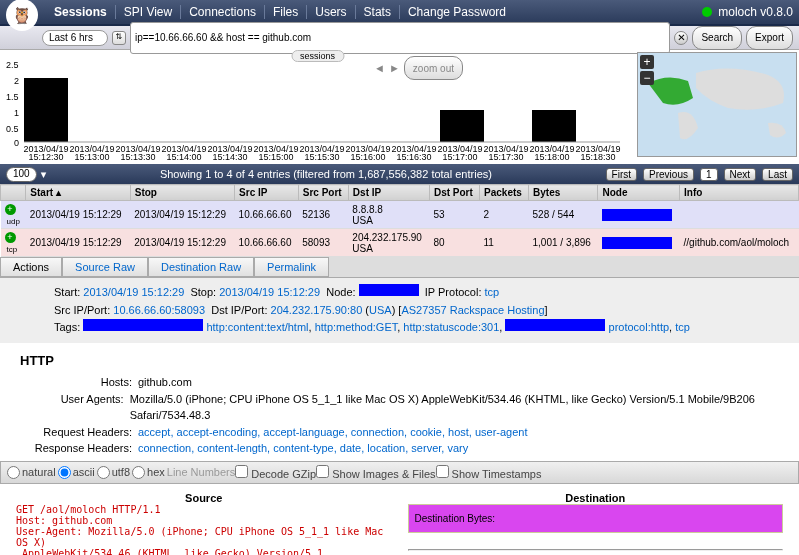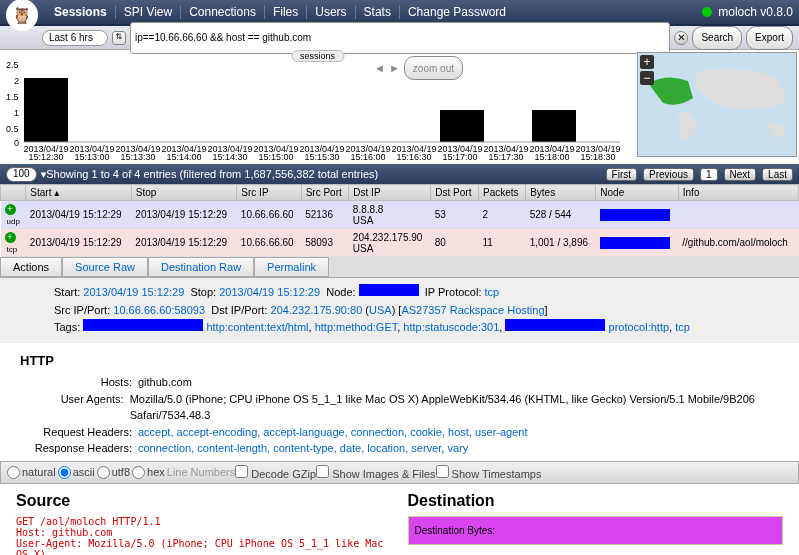--- a/index.html
+++ b/index.html
@@ -18,25 +18,25 @@
 .qbtn{width:14px;height:14px;background:linear-gradient(#fff,#ccc);border:1px solid #888;border-radius:7px;text-align:center;font-size:10px;line-height:12px}
 .btn{background:linear-gradient(#fff,#ddd);border:1px solid #888;border-radius:10px;padding:1px 8px;font-size:10px;height:24px;cursor:pointer}
 .chartarea{display:flex;padding:2px;gap:4px;background:#fff}
 .sesslabel{position:absolute;left:50%;transform:translateX(-50%);top:-2px;font-size:9px;background:#eee;border:1px solid #bbb;padding:0 8px;border-radius:8px}
 .chart{flex:1;position:relative;height:110px}
 .minimap{width:160px;height:105px;border:1px solid #999;position:relative;background:#c8dff0}
 .plus{position:absolute;top:2px;left:2px;width:14px;height:14px;background:#333;color:#fff;font-size:12px;text-align:center;line-height:14px;border-radius:2px}
 .minus{position:absolute;top:18px;left:2px;width:14px;height:14px;background:#333;color:#fff;font-size:12px;text-align:center;line-height:14px;border-radius:2px}
 .resultsbar{background:linear-gradient(#4a5a7a,#2a3a5a);height:20px;display:flex;align-items:center;padding:0 6px;color:#fff;font-size:11px}
 .rsel{background:#fff;border:1px solid #666;border-radius:8px;padding:0 6px;font-size:10px;height:15px;color:#000}
-.rcenter{flex:1;text-align:left}
+.rcenter{flex:1;text-align:center}
 .pagebtns{display:flex;gap:6px}
 .pbtn{background:linear-gradient(#fff,#ccc);border:1px solid #666;color:#000;padding:0 5px;font-size:10px;border-radius:3px;cursor:pointer}
 table{width:100%;border-collapse:collapse;font-size:10px}
-th{background:linear-gradient(#e8e8e8,#d0d0d0);border:1px solid #bbb;padding:2px 4px;text-align:left;font-weight:normal}
+th{background:linear-gradient(#e8e8e8,#d0d0d0);border:1px solid #bbb;padding:2px 4px;text-align:left;font-weight:bold}
 td{padding:2px 4px;border-bottom:1px solid #ddd}
 tr.r0{background:#e0e0f8}
 tr.r1{background:#f8e0e0}
 .proto{font-size:8px;padding:0 2px}
 .expand{width:11px;height:11px;background:#090;color:#fff;border-radius:50%;display:inline-block;text-align:center;line-height:11px;font-size:9px}
 .bluebox{background:#00f;color:#00f;display:inline-block;height:12px}
 .actionbar{display:flex;background:#ddd;border-bottom:1px solid #aaa}
 .actbtn{border:1px solid #aaa;padding:3px 12px;font-size:11px;background:linear-gradient(#f8f8f8,#e0e0e0);cursor:pointer}
 .actbtn.link{color:#06c}
 .details{padding:6px 20px;background:#eee;font-size:11px;line-height:1.6}
@@ -45,21 +45,21 @@
 .details a{color:#06c;text-decoration:none}
 .httpsec{padding:4px 8px;font-size:11px;line-height:1.5}
 .httpsec h3{font-size:13px;margin:4px 12px}
 .httpsec .hrow{display:flex}
 .httpsec .hl{width:130px;text-align:right;padding-right:6px}
 .viewbar{background:linear-gradient(#f0f0f0,#d8d8d8);border:1px solid #aaa;padding:3px 6px;display:flex;align-items:center;font-size:11px}
 .viewbar label{color:#444}
 .radiog{display:flex;gap:2px;align-items:center}
 .srcdst{display:flex;padding:8px}
 .srccol,.dstcol{flex:1;padding:0 8px}
-.colhdr{text-align:left;font-weight:bold;font-size:16px;margin-bottom:6px}
+.colhdr{text-align:center;font-weight:bold;font-size:11px;}
 .reqtext{font-family:monospace;font-size:10px;color:#c00;white-space:pre-wrap}
 .dstbytes{background:#d946ef;border:1px solid #cc9;padding:8px 6px;font-size:10px;margin-bottom:16px}
 svg text{font-size:9px}
 .chartcontrols{position:absolute;top:4px;right:170px;display:flex;gap:4px;align-items:center}
 </style>
 </head>
 <body>
 
 <div class="topbar">
   <div class="owl">🦉</div>

